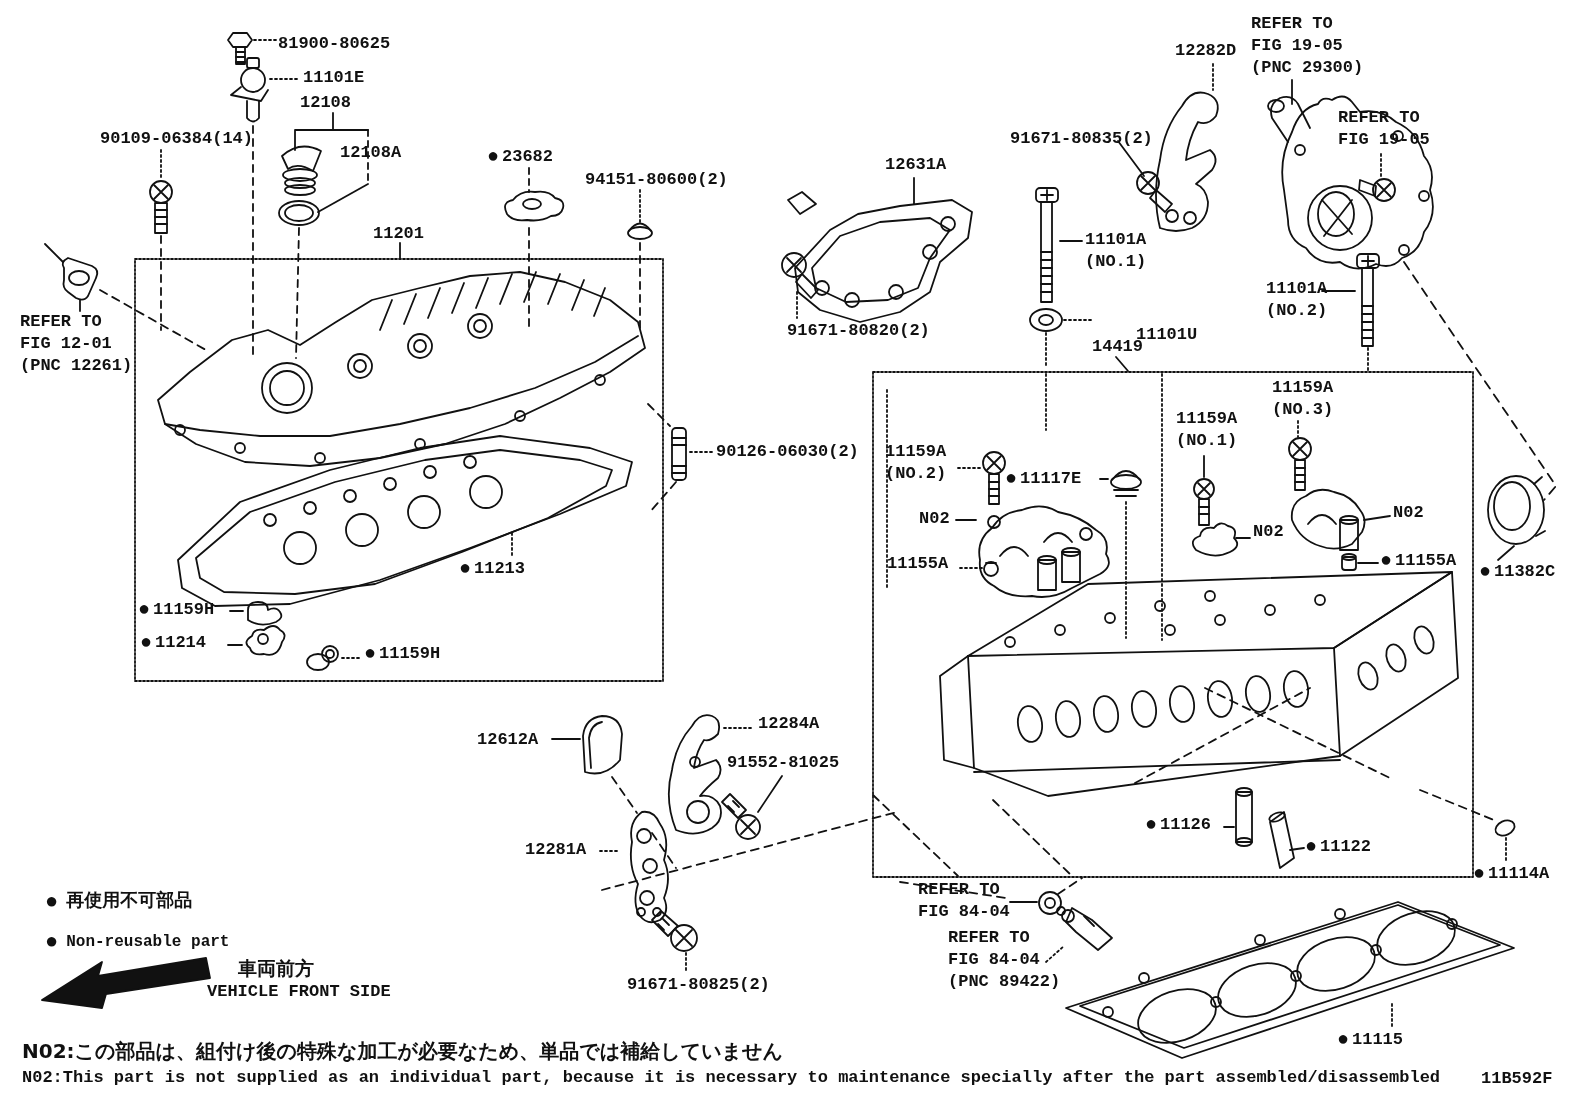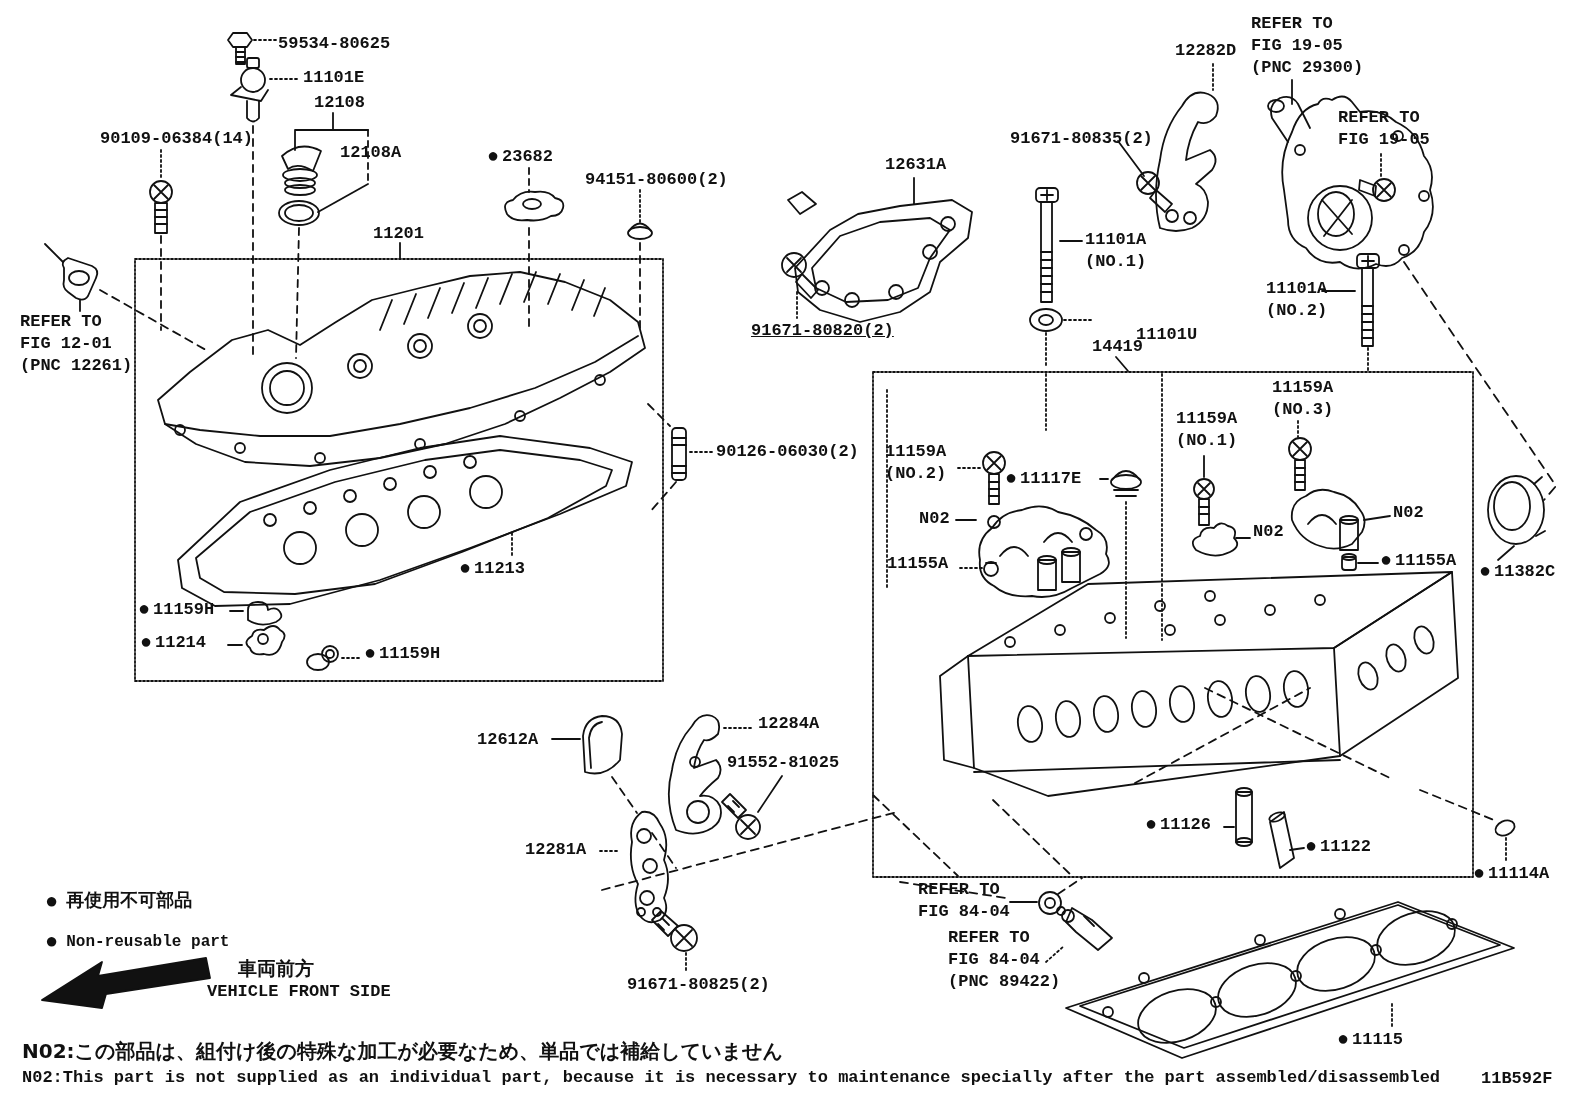--- a/index.html
+++ b/index.html
@@ -414,44 +414,44 @@
       <circle cx="1260" cy="940" r="5"></circle>
         <circle cx="1340" cy="914" r="5"></circle>
       <path d="M1392 1004 V1028" stroke-dasharray="2 3"></path>
     </g>
 
     <path d="M42 1000 L102 962 L98 976 L206 958 L210 978 L106 994 L102 1008 Z" fill="#111"></path>
   </g>
 </svg>
 
 <div id="labels-layer">
-    <div class="lbl" style="left: 278px; top: 33px;"><span>59534-80625</span></div>
+    <div class="lbl" style="left: 278px; top: 33px;"><span>81900-80625</span></div>
     <div class="lbl" style="left: 303px; top: 67px;"><span>11101E</span></div>
-    <div class="lbl" style="left: 314px; top: 92px;"><span>12108</span></div>
+    <div class="lbl" style="left: 300px; top: 92px;"><span>12108</span></div>
     <div class="lbl" style="left: 100px; top: 128px;"><span>90109-06384(14)</span></div>
     <div class="lbl" style="left: 340px; top: 142px;"><span>12108A</span></div>
     <div class="lbl" style="left: 487px; top: 144px;"><span class="dot">●</span><span>23682</span></div>
     <div class="lbl" style="left: 585px; top: 169px;"><span>94151-80600(2)</span></div>
     <div class="lbl" style="left: 373px; top: 223px;"><span>11201</span></div>
     <div class="lbl" style="left: 20px; top: 311px;"><span>REFER TO
 FIG 12-01
 (PNC 12261)</span></div>
     <div class="lbl" style="left: 716px; top: 441px;"><span>90126-06030(2)</span></div>
     <div class="lbl" style="left: 459px; top: 556px;"><span class="dot">●</span><span>11213</span></div>
     <div class="lbl" style="left: 138px; top: 597px;"><span class="dot">●</span><span>11159H</span></div>
     <div class="lbl" style="left: 140px; top: 630px;"><span class="dot">●</span><span>11214</span></div>
     <div class="lbl" style="left: 364px; top: 641px;"><span class="dot">●</span><span>11159H</span></div>
     <div class="lbl" style="left: 477px; top: 729px;"><span>12612A</span></div>
     <div class="lbl" style="left: 758px; top: 713px;"><span>12284A</span></div>
     <div class="lbl" style="left: 727px; top: 752px;"><span>91552-81025</span></div>
     <div class="lbl" style="left: 525px; top: 839px;"><span>12281A</span></div>
     <div class="lbl" style="left: 627px; top: 974px;"><span>91671-80825(2)</span></div>
     <div class="lbl" style="left: 885px; top: 154px;"><span>12631A</span></div>
     <div class="lbl" style="left: 1010px; top: 128px;"><span>91671-80835(2)</span></div>
-    <div class="lbl" style="left: 751px; top: 320px; text-decoration: underline;"><span>91671-80820(2)</span></div>
+    <div class="lbl" style="left: 787px; top: 320px;"><span>91671-80820(2)</span></div>
     <div class="lbl" style="left: 1175px; top: 40px;"><span>12282D</span></div>
     <div class="lbl" style="left: 1251px; top: 13px;"><span>REFER TO
 FIG 19-05
 (PNC 29300)</span></div>
     <div class="lbl" style="left: 1338px; top: 107px;"><span>REFER TO
 FIG 19-05</span></div>
     <div class="lbl" style="left: 1085px; top: 229px;"><span>11101A
 (NO.1)</span></div>
     <div class="lbl" style="left: 1096px; top: 324px; margin-left: 40px;"><span>11101U</span></div>
     <div class="lbl" style="left: 1092px; top: 336px;"><span>14419</span></div>

